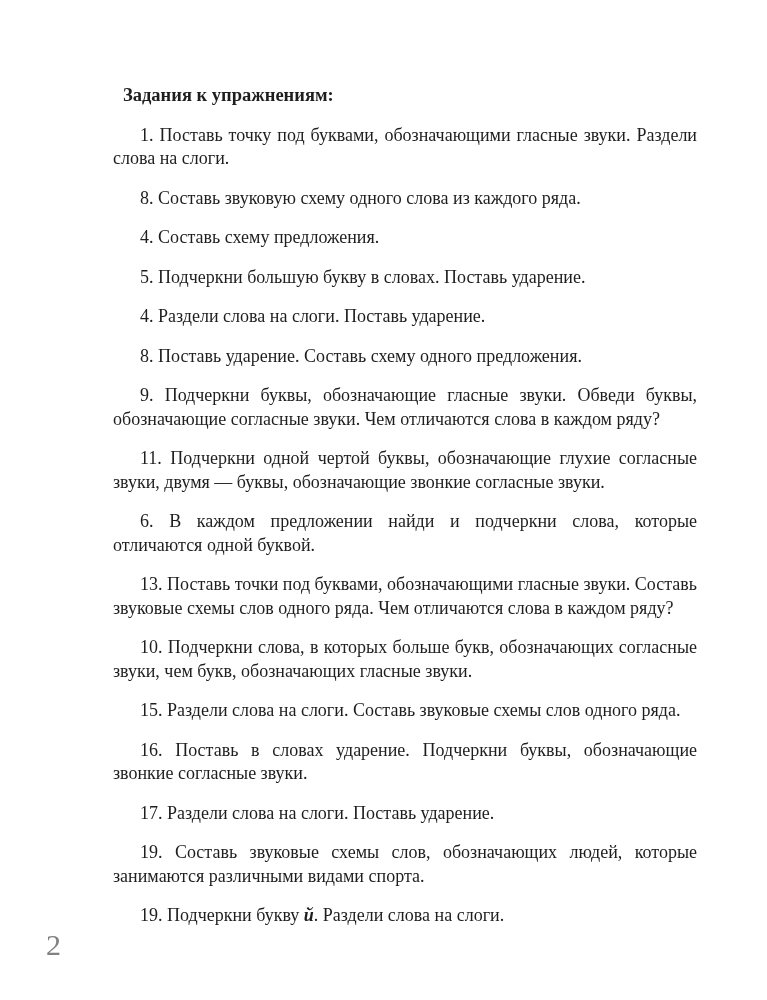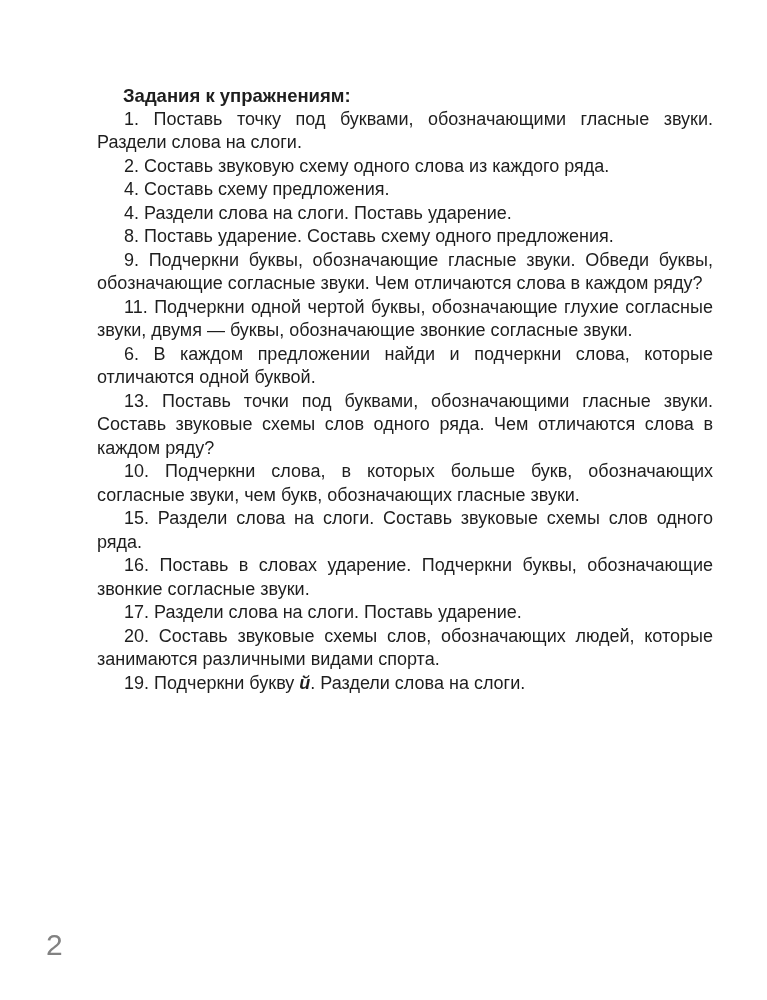--- a/index.html
+++ b/index.html
@@ -11,39 +11,40 @@
     height: 1000px;
     background: #ffffff;
     font-family: "Liberation Sans", sans-serif;
     overflow: hidden;
   }
   .page {
     position: relative;
     width: 767px;
     height: 1000px;
     background: #ffffff;
+    font-family: Liberation Serif, serif;
   }
   .content {
     position: absolute;
     left: 97px;
     top: 84px;
     width: 616px;
     color: #1e1e1e;
     font-size: 18px;
     line-height: 23.5px;
   }
   .heading {
     margin: 0;
     font-size: 18.5px;
     font-weight: bold;
     text-indent: 26px;
     line-height: 23.5px;
   }
   .task {
-    margin: 0;
+    margin: 16px;
     text-align: justify;
     text-indent: 27px;
     line-height: 23.5px;
   }
   .task .em {
     font-weight: bold;
     font-style: italic;
   }
   .page-number {
     position: absolute;
@@ -55,30 +56,31 @@
   }
 </style>
 </head>
 <body>
 
 <div class="page">
   <div class="content">
     <p class="heading">Задания к упражнениям:</p>
     <div>
         <p class="task"><span>1. Поставь точку под буквами, обозначающими гласные звуки. Раздели слова на слоги.</span></p>
-        <p class="task"><span>2. Составь звуковую схему одного слова из каждого ряда.</span></p>
+        <p class="task"><span>8. Составь звуковую схему одного слова из каждого ряда.</span></p>
         <p class="task"><span>4. Составь схему предложения.</span></p>
+        <p class="task"><span>5. Подчеркни большую букву в словах. Поставь ударение.</span></p>
         <p class="task"><span>4. Раздели слова на слоги. Поставь ударение.</span></p>
         <p class="task"><span>8. Поставь ударение. Составь схему одного предложения.</span></p>
         <p class="task"><span>9. Подчеркни буквы, обозначающие гласные звуки. Обведи буквы, обозначающие согласные звуки. Чем отличаются слова в каждом ряду?</span></p>
         <p class="task"><span>11. Подчеркни одной чертой буквы, обозначающие глухие согласные звуки, двумя — буквы, обозначающие звонкие согласные звуки.</span></p>
         <p class="task"><span>6. В каждом предложении найди и подчеркни слова, которые отличаются одной буквой.</span></p>
         <p class="task"><span>13. Поставь точки под буквами, обозначающими гласные звуки. Составь звуковые схемы слов одного ряда. Чем отличаются слова в каждом ряду?</span></p>
         <p class="task"><span>10. Подчеркни слова, в которых больше букв, обозначающих согласные звуки, чем букв, обозначающих гласные звуки.</span></p>
         <p class="task"><span>15. Раздели слова на слоги. Составь звуковые схемы слов одного ряда.</span></p>
         <p class="task"><span>16. Поставь в словах ударение. Подчеркни буквы, обозначающие звонкие согласные звуки.</span></p>
         <p class="task"><span>17. Раздели слова на слоги. Поставь ударение.</span></p>
-        <p class="task"><span>20. Составь звуковые схемы слов, обозначающих людей, которые занимаются различными видами спорта.</span></p>
+        <p class="task"><span>19. Составь звуковые схемы слов, обозначающих людей, которые занимаются различными видами спорта.</span></p>
         <p class="task"><span>19. Подчеркни букву </span><span class="em">й</span><span>. Раздели слова на слоги.</span></p>
       </div>
   </div>
   <div class="page-number">2</div>
 </div>
 
 </body></html>

